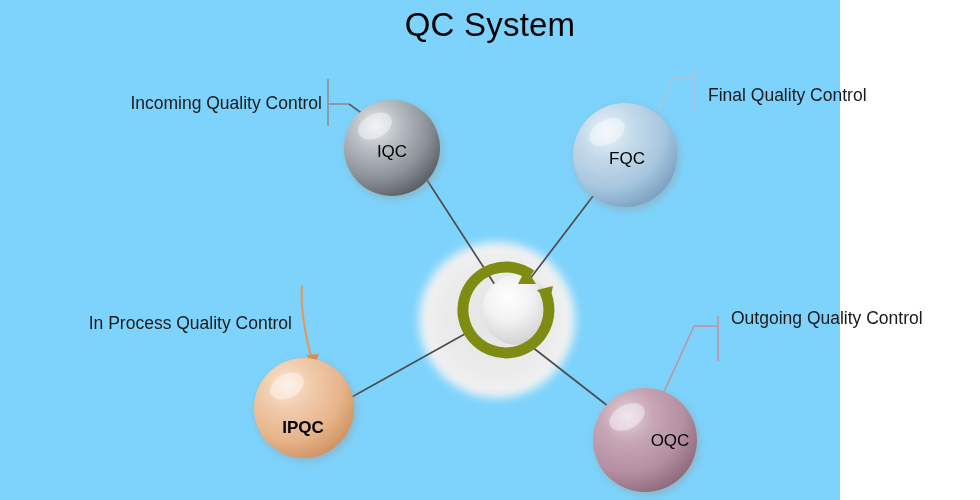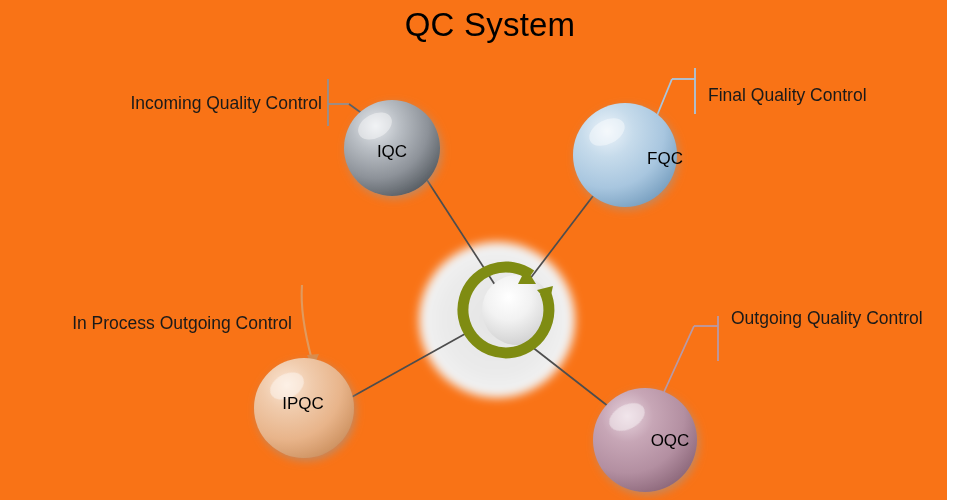--- a/index.html
+++ b/index.html
@@ -8,23 +8,23 @@
     background: #ffffff;
   }
   body {
     width: 980px;
     height: 500px;
     overflow: hidden;
     font-family: "Liberation Sans", sans-serif;
   }
   #stage {
     position: relative;
-    width: 947px;
+    width: 840px;
     height: 500px;
-    background: #f97316;
+    background: #7dd3fc;
   }
   #diagram-title {
     position: absolute;
     left: 0;
     top: 6px;
     width: 980px;
     text-align: center;
     font-family: "Liberation Sans", sans-serif;
     font-size: 33px;
     font-weight: 400;
@@ -158,22 +158,22 @@
 
     <g fill="#ffffff" opacity="0.42">
       <ellipse cx="375" cy="126" rx="18" ry="12" transform="rotate(-28 375 126)"></ellipse>
       <ellipse cx="607" cy="132" rx="19" ry="12" transform="rotate(-28 607 132)"></ellipse>
       <ellipse cx="287" cy="386" rx="18" ry="12" transform="rotate(-28 287 386)"></ellipse>
       <ellipse cx="627" cy="417" rx="19" ry="12" transform="rotate(-28 627 417)"></ellipse>
     </g>
   </svg>
 
   <div class="node-label" style="left:392px; top:152px;">IQC</div>
-  <div class="node-label" style="left:665px; top:159px;">FQC</div>
-  <div class="node-label" style="left:303px; top:404px;">IPQC</div>
+  <div class="node-label" style="left:627px; top:159px;">FQC</div>
+  <div class="node-label" style="left:303px; top:428px;font-weight:bold;">IPQC</div>
   <div class="node-label" style="left:670px; top:441px;">OQC</div>
 
   <div class="leader-label right" style="left:708px; top:95px;">Final Quality Control</div>
   <div class="leader-label left" style="left:322px; top:103px;">Incoming Quality Control</div>
-  <div class="leader-label left" style="left:292px; top:323px;">In Process Outgoing Control</div>
+  <div class="leader-label left" style="left:292px; top:323px;">In Process Quality Control</div>
   <div class="leader-label right" style="left:731px; top:318px;">Outgoing Quality Control</div>
 
 </div>
 
 </body></html>

